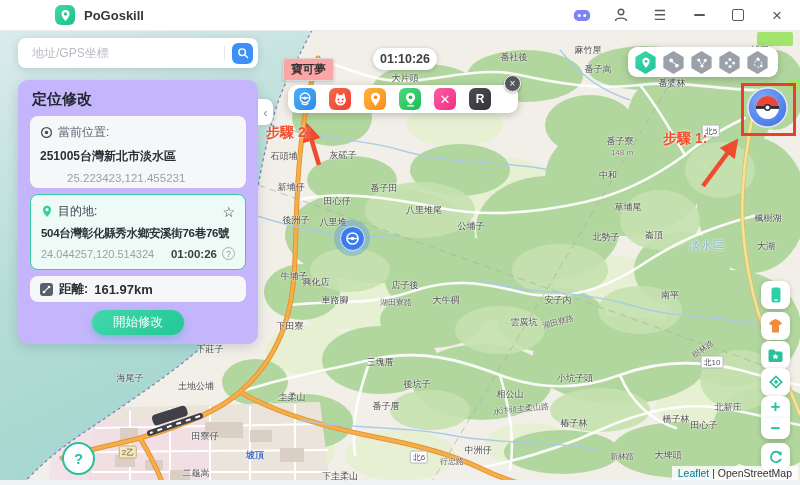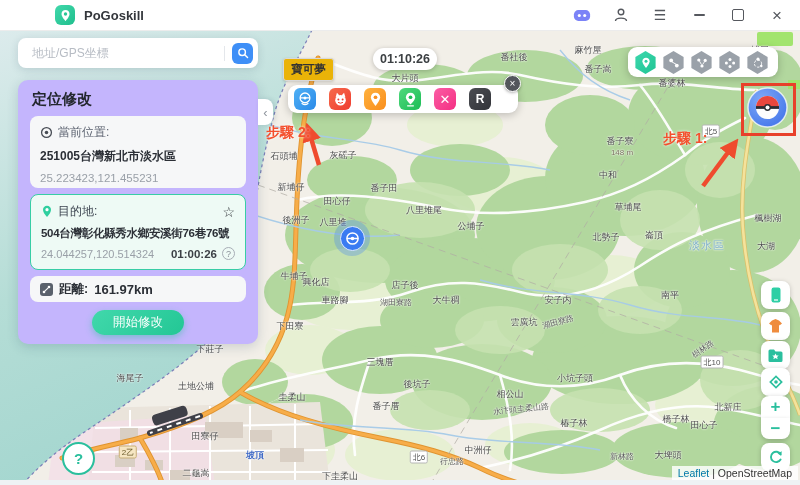--- a/index.html
+++ b/index.html
@@ -18,21 +18,21 @@
   .labels{position:absolute;inset:0;z-index:20;pointer-events:none;}
   .mlabel{position:absolute;transform:translate(-50%,-50%);white-space:nowrap;font-size:9px;color:#4b4b4b;text-shadow:0 0 2px #fff,0 0 2px #fff;}
   .mlabel.area{color:#7fb0c7;font-size:11px;letter-spacing:1px;}
   .mlabel.station{color:#3b66c4;font-weight:bold;font-size:9px;}
   .mlabel.roadbadge{background:#fff;border:1px solid #b6b6b6;border-radius:2px;padding:0 2px;font-size:8px;color:#555;text-shadow:none;}
   .mlabel.badge-tan{background:#f6e6c3;border:1px solid #c8ae76;border-radius:2px;padding:0 2px;font-size:8px;color:#6b5b2a;text-shadow:none;}
   .mlabel.elev{color:#7c7460;font-size:8px;}
   .mlabel.road{color:#5a5a5a;font-size:8px;}
   
   .timer-pill{position:absolute;left:373px;top:48px;width:64px;height:22px;background:#fff;border-radius:11px;box-shadow:0 1px 5px rgba(0,0,0,.22);display:flex;align-items:center;justify-content:center;font-size:12.5px;font-weight:600;color:#3c4043;z-index:40;}
-  .game-tip{position:absolute;left:283px;top:58px;width:49px;height:21px;background:#eab308;border:1px solid #d9d9d9;border-radius:3px;box-shadow:0 1px 3px rgba(0,0,0,.18);display:flex;align-items:center;justify-content:center;font-size:11.5px;font-weight:600;color:#333;z-index:45;}
+  .game-tip{position:absolute;left:283px;top:58px;width:49px;height:21px;background:#fca5a5;border:1px solid #d9d9d9;border-radius:3px;box-shadow:0 1px 3px rgba(0,0,0,.18);display:flex;align-items:center;justify-content:center;font-size:11.5px;font-weight:600;color:#333;z-index:45;}
   .gamebar{position:absolute;left:288px;top:85px;width:230px;height:28px;background:#fff;border-radius:9px;box-shadow:0 2px 8px rgba(0,0,0,.22);z-index:40;}
   .gicon{position:absolute;top:3px;width:22px;height:22px;border-radius:6px;display:flex;align-items:center;justify-content:center;cursor:pointer;color:#fff;font-weight:bold;}
   .gamebar-close{position:absolute;left:504px;top:75px;width:15px;height:15px;border-radius:50%;background:#53565c;border:1.5px solid #fff;box-shadow:0 1px 3px rgba(0,0,0,.3);display:flex;align-items:center;justify-content:center;color:#fff;font-size:10px;line-height:1;z-index:46;cursor:pointer;}
   .modebar{position:absolute;left:628px;top:47px;width:150px;height:30px;background:#fff;border-radius:9px;box-shadow:0 2px 8px rgba(0,0,0,.22);z-index:40;}
   .hex{position:absolute;top:4px;width:23px;height:23px;clip-path:polygon(50% 0,94% 26%,94% 74%,50% 100%,6% 74%,6% 26%);background:#9aa1a9;display:flex;align-items:center;justify-content:center;cursor:pointer;}
   .hex.active{background:linear-gradient(135deg,#3ed8ae,#1fc493);}
   .ctrl{position:absolute;left:761px;width:29px;background:#fff;border-radius:8px;box-shadow:0 1px 5px rgba(0,0,0,.2);display:flex;align-items:center;justify-content:center;cursor:pointer;z-index:40;}
   .ctrl.txt{color:#2abf9d;font-size:17px;font-weight:bold;}
   .pokeball-marker{position:absolute;left:747px;top:87px;width:41px;height:41px;z-index:35;cursor:pointer;}
   .hl-rect{position:absolute;left:741px;top:83px;width:49px;height:47px;border:3px solid #e8402a;z-index:65;pointer-events:none;}
@@ -464,21 +464,21 @@
 
     <div class="pbox" style="top:36px;height:72px;padding:8px 10px;">
       <div class="prow">
         <svg width="13" height="13" viewBox="0 0 14 14">
             <circle cx="7" cy="7" r="5.3" fill="none" stroke="#474c54" stroke-width="1.4"></circle>
             <circle cx="7" cy="7" r="1.9" fill="#474c54"></circle>
           </svg>
         <span class="plabel">當前位置:</span>
       </div>
       <div class="paddr" style="margin-top:7px;">251005台灣新北市淡水區</div>
-      <div class="pcoord" style="margin-top:7px;">25.223423,121.455231</div>
+      <div class="pcoord" style="margin-top:7px;margin-left:27px;">25.223423,121.455231</div>
     </div>
 
     <div class="pbox green" style="top:114px;height:76px;padding:8px 10px;">
       <div class="prow">
         <svg width="12" height="13" viewBox="0 0 12 13">
             <path d="M6,.8 C3.7,.8 2,2.5 2,4.7 C2,7.7 6,12 6,12 S10,7.7 10,4.7 C10,2.5 8.3,.8 6,.8 Z" fill="#2fcf9f"></path>
             <circle cx="6" cy="4.7" r="1.6" fill="#fff"></circle>
           </svg>
         <span class="plabel" style="color:#3c4450;">目的地:</span>
         <span class="star">☆</span>

